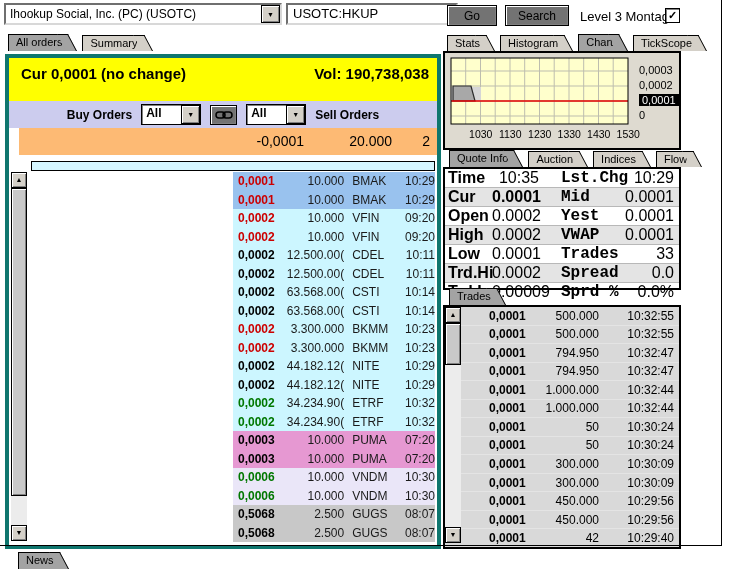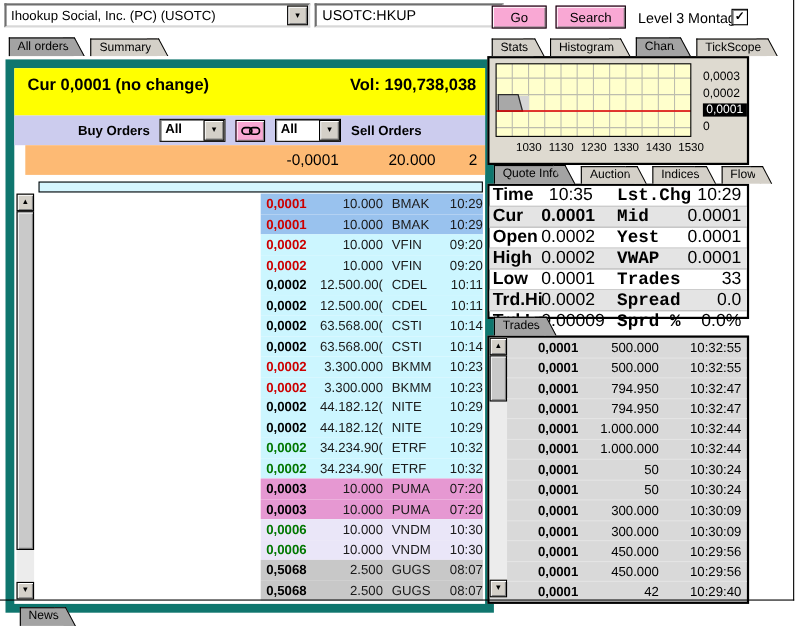--- a/index.html
+++ b/index.html
@@ -1,20 +1,20 @@
 <!DOCTYPE html>
 <html><head>
 <meta charset="utf-8">
 <style>
   html,body{margin:0;padding:0;}
   body{width:734px;height:571px;position:relative;background:#fff;overflow:hidden;
        font-family:"Liberation Sans", sans-serif;color:#000;}
 
   
-  .btn{background:#f9a8d4;border:1px solid #000;
+  .btn{background:#737373;border:1px solid #000;
        box-shadow:inset 1px 1px 0 #fff, inset -1px -1px 0 #808080;
        display:flex;align-items:center;justify-content:center;
        font-size:12px;cursor:default;box-sizing:border-box;}
   .sunken{background:#fff;border:2px solid;border-color:#6f6f6f #d8d8d8 #d8d8d8 #6f6f6f;box-sizing:border-box;}
   .combo{position:absolute;display:flex;align-items:center;}
   .combo .txt{flex:1;padding-left:4px;overflow:hidden;white-space:nowrap;}
   .combo-btn{width:17px;align-self:stretch;background:#d4d0c8;border:1px solid #000;
        box-shadow:inset 1px 1px 0 #fff, inset -1px -1px 0 #808080;
        display:flex;align-items:center;justify-content:center;font-size:7px;}
 
@@ -39,21 +39,21 @@
        transform:skewX(28deg);transform-origin:bottom left;}
   .tab.selected{background:#a3a3a3;height:16px;z-index:2;}
 
   #left-tabs{left:8px;top:33px;}
   #right-tabs{left:447px;top:33px;}
   #quote-tabs{left:449px;top:149px;}
   #trades-tab{left:449px;top:287px;}
   #news-tab{left:18px;top:551px;}
 
   
-  #montage{position:absolute;left:5px;top:54px;width:428px;height:487px;border:8px solid #0f766e;background:#fff;}
+  #montage{position:absolute;left:5px;top:54px;width:428px;height:487px;border:4px solid #0f766e;background:#fff;}
   .m-yellow-top{position:absolute;left:0;top:0;right:0;height:43px;background:#ffff00;}
   .cur-text{position:absolute;left:12px;top:7px;font-size:15px;font-weight:bold;}
   .vol-text{position:absolute;right:8px;top:7px;font-size:15px;font-weight:bold;}
   .m-filterbar{position:absolute;left:0;top:43px;right:0;height:27px;background:#ccccee;
        display:flex;align-items:center;justify-content:center;gap:9px;
        font-size:12px;font-weight:bold;}
   .fcombo{position:relative;display:flex;width:58px;height:19px;background:#fff;
        border:1px solid #000;box-shadow:inset 1px 1px 0 #808080;font-size:12px;}
   .fcombo .txt{flex:1;padding-left:4px;line-height:17px;font-weight:bold;}
   .chain-btn{width:27px;height:20px;}

